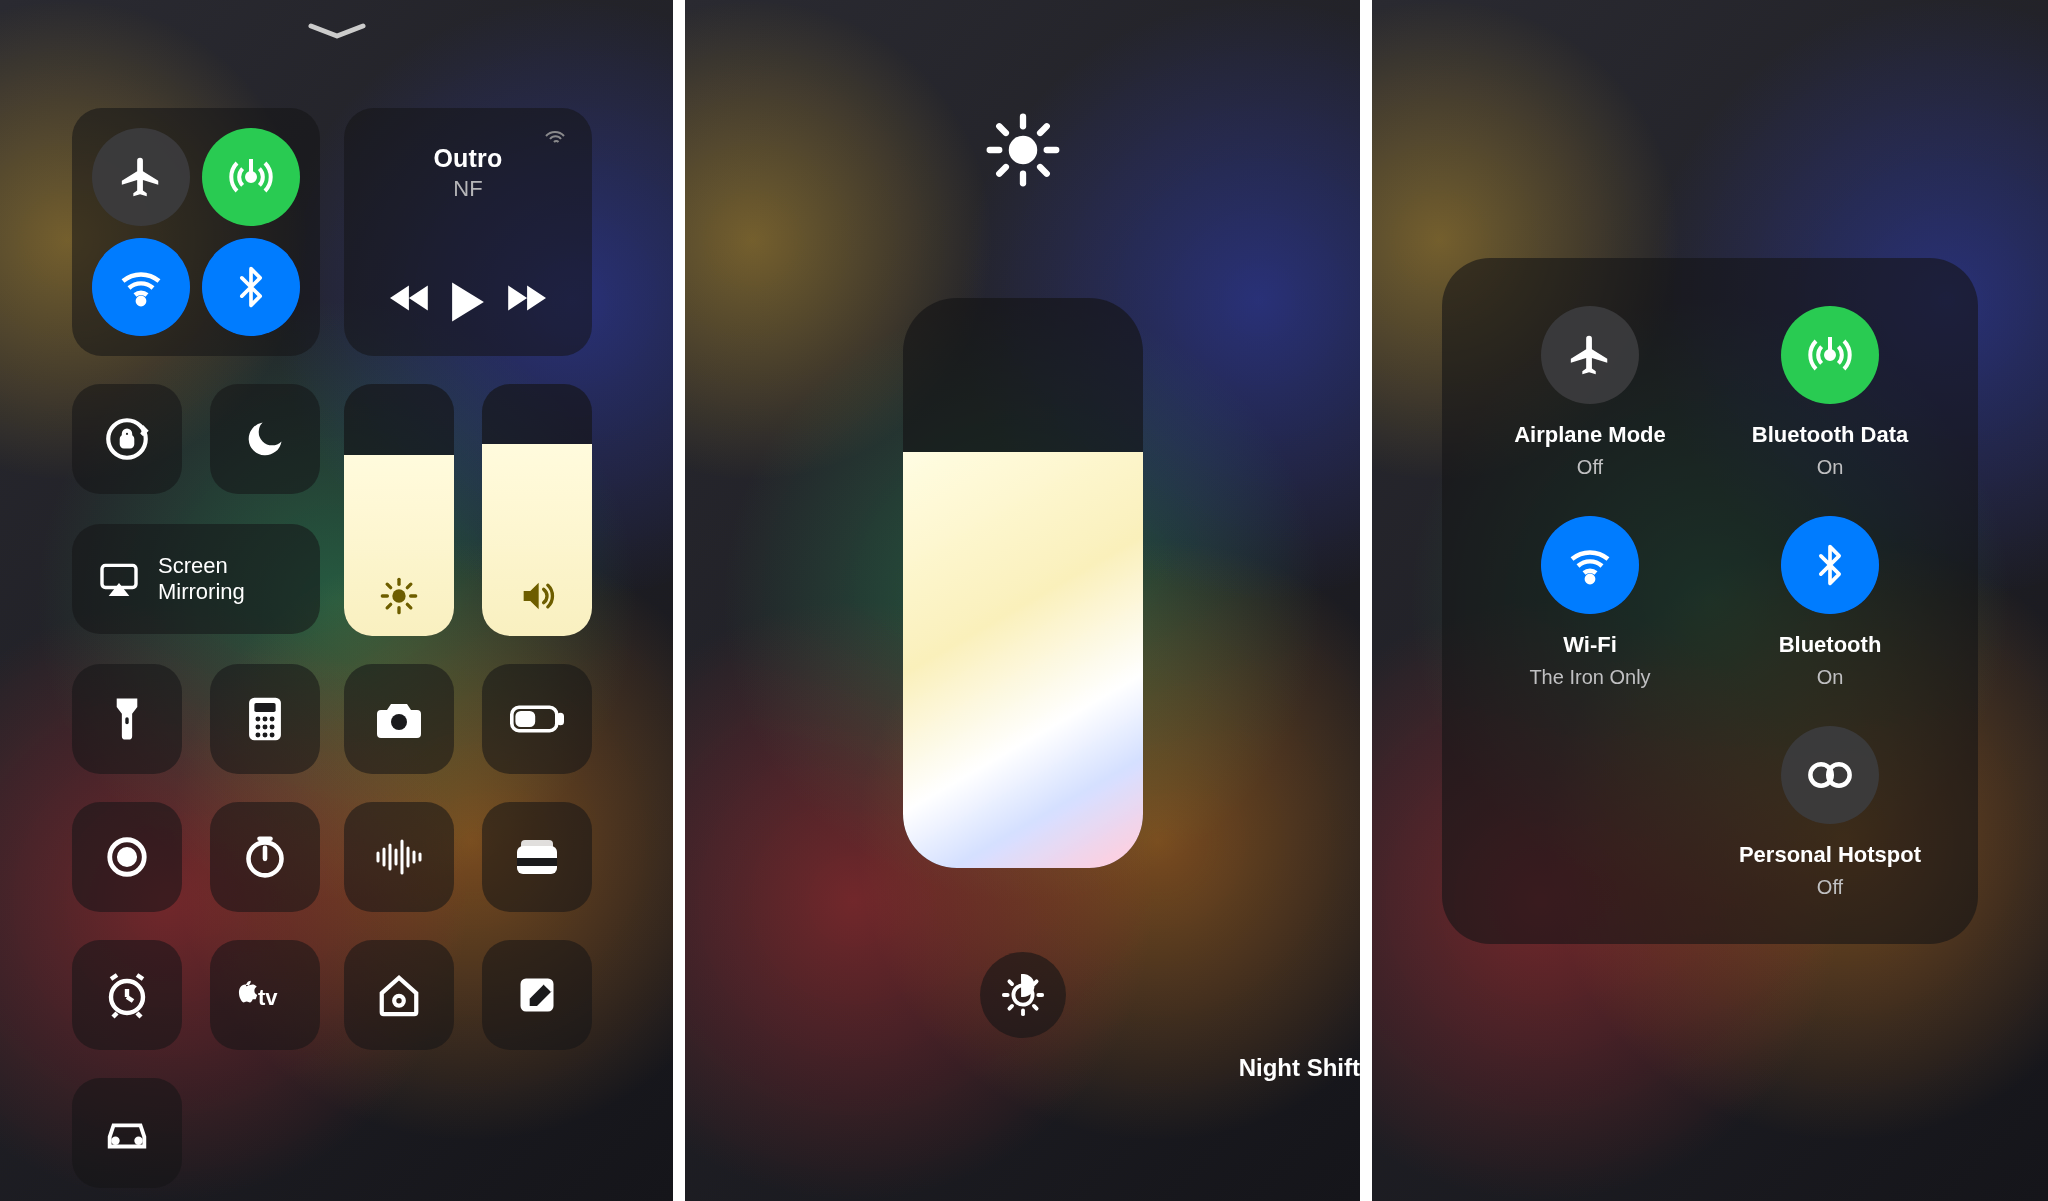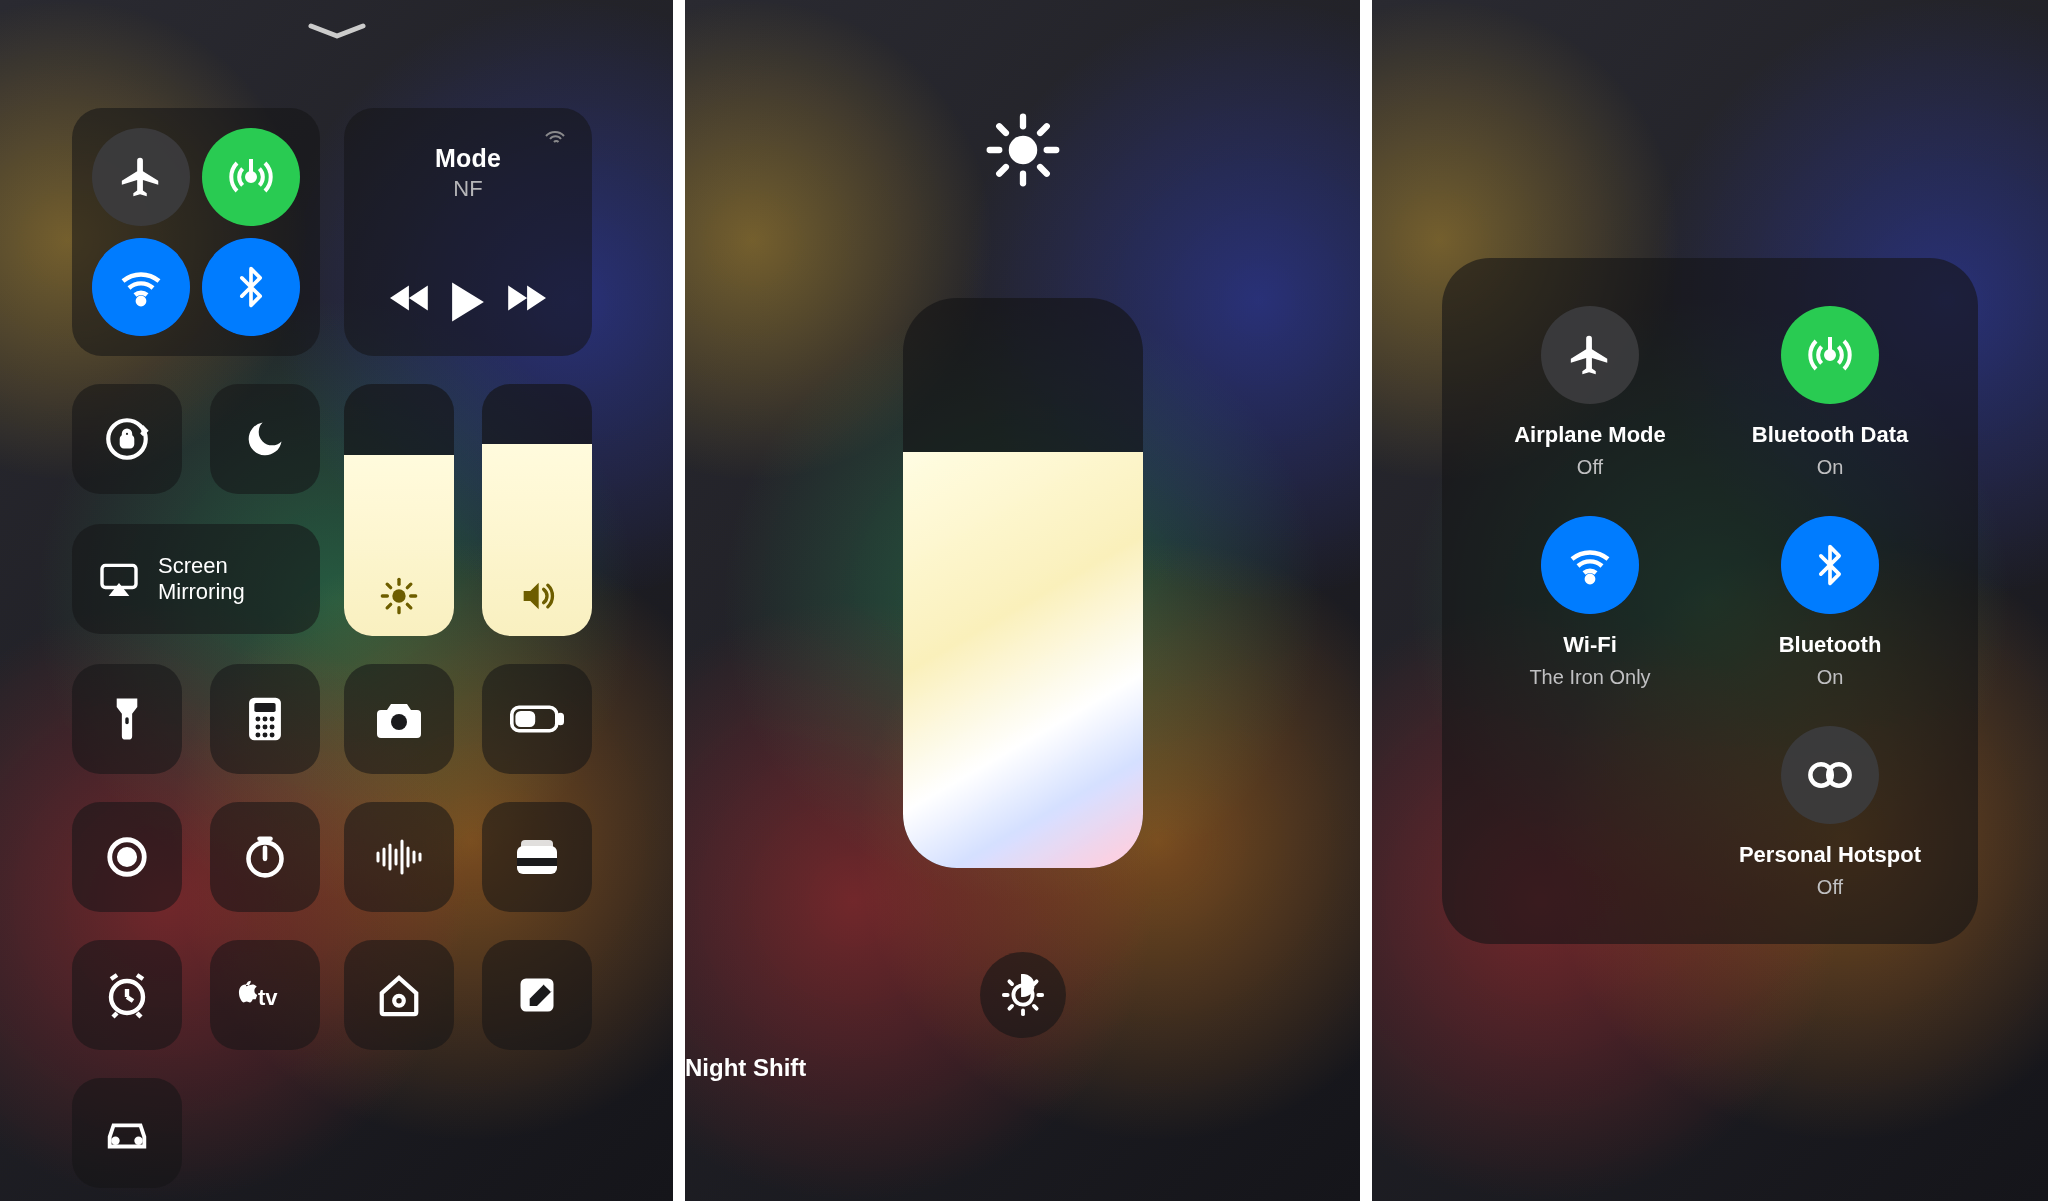--- a/index.html
+++ b/index.html
@@ -32,21 +32,21 @@
   .mirror{left:72px;top:524px;width:248px;height:110px;border-radius:28px;background:rgba(20,20,22,.55);display:flex;align-items:center;gap:18px;padding:0 26px;color:#fff;box-sizing:border-box;}
   .mirror .txt{font-size:22px;line-height:26px;white-space:pre-line;}
   .slider{position:absolute;width:110px;height:252px;border-radius:28px;background:rgba(20,20,22,.65);overflow:hidden;}
   .slider .fill{position:absolute;left:0;right:0;bottom:0;background:linear-gradient(180deg,#fffbe0,#f8f0c4);}
   .slider .sicon{position:absolute;left:0;right:0;bottom:20px;display:flex;justify-content:center;color:#7a6b00;}
   
   .big-slider{position:absolute;left:50%;top:298px;transform:translateX(-50%);width:240px;height:570px;border-radius:54px;background:rgba(20,20,22,.65);overflow:hidden;}
   .big-fill{position:absolute;left:0;right:0;bottom:0;height:73%;background:linear-gradient(150deg,#fffde5 0%,#f9f0c0 40%,#fff 65%,#d6e0ff 80%,#f7d2e2 95%);}
   .sun-top{position:absolute;left:50%;top:112px;transform:translateX(-50%);color:#fff;}
   .ns-btn{position:absolute;left:50%;top:952px;transform:translateX(-50%);width:86px;height:86px;border-radius:50%;background:rgba(20,20,22,.6);display:flex;align-items:center;justify-content:center;color:#fff;}
-  .ns-title{position:absolute;left:0;right:0;top:1054px;text-align:left;color:#fff;font-size:24px;font-weight:600;}
+  .ns-title{position:absolute;left:0;right:0;top:1054px;text-align:right;color:#fff;font-size:24px;font-weight:600;}
   .ns-sub{position:absolute;left:0;right:0;top:1084px;text-align:center;color:#c6c6c8;font-size:22px;}
   
   .conn-panel{position:absolute;left:50%;top:50%;transform:translate(-50%,-50%);width:536px;height:686px;background:rgba(20,20,22,.6);border-radius:48px;}
   .conn-item{position:absolute;width:200px;text-align:center;}
   .conn-item .round{position:relative;margin:0 auto 18px;}
   .conn-item .lbl{color:#fff;font-size:22px;font-weight:600;}
   .conn-item .sub{color:#c0c0c2;font-size:20px;margin-top:8px;}
   svg{display:block;}
 </style>
 </head>
@@ -86,21 +86,21 @@
           </svg>
     </div>
   </div>
 
   <div class="card cc-media">
     <div style="position:absolute;right:22px;top:16px;">
       <svg width="30" height="24" viewBox="0 0 30 24" fill="none" stroke="#8a8a8c" stroke-width="2">
             <path d="M6 18a12 12 0 0 1 18 0M10 21a7 7 0 0 1 11 0M14 24a3 3 0 0 1 4.5 0" transform="translate(0,-6)"></path>
           </svg>
     </div>
-    <div class="media-title">Mode</div>
+    <div class="media-title">Outro</div>
     <div class="media-sub">NF</div>
     <div class="media-ctl" style="left:46px;">
       <svg width="42" height="36" viewBox="0 0 40 30" fill="#fff">
             <path d="M18 15 L36 3 V27 Z M0 15 L18 3 V27 Z"></path>
           </svg>
     </div>
     <div class="media-ctl" style="left:50%;transform:translateX(-50%);">
       <svg width="40" height="44" viewBox="0 0 30 36" fill="#fff">
             <path d="M2 2 L28 18 L2 34 Z"></path>
           </svg>

